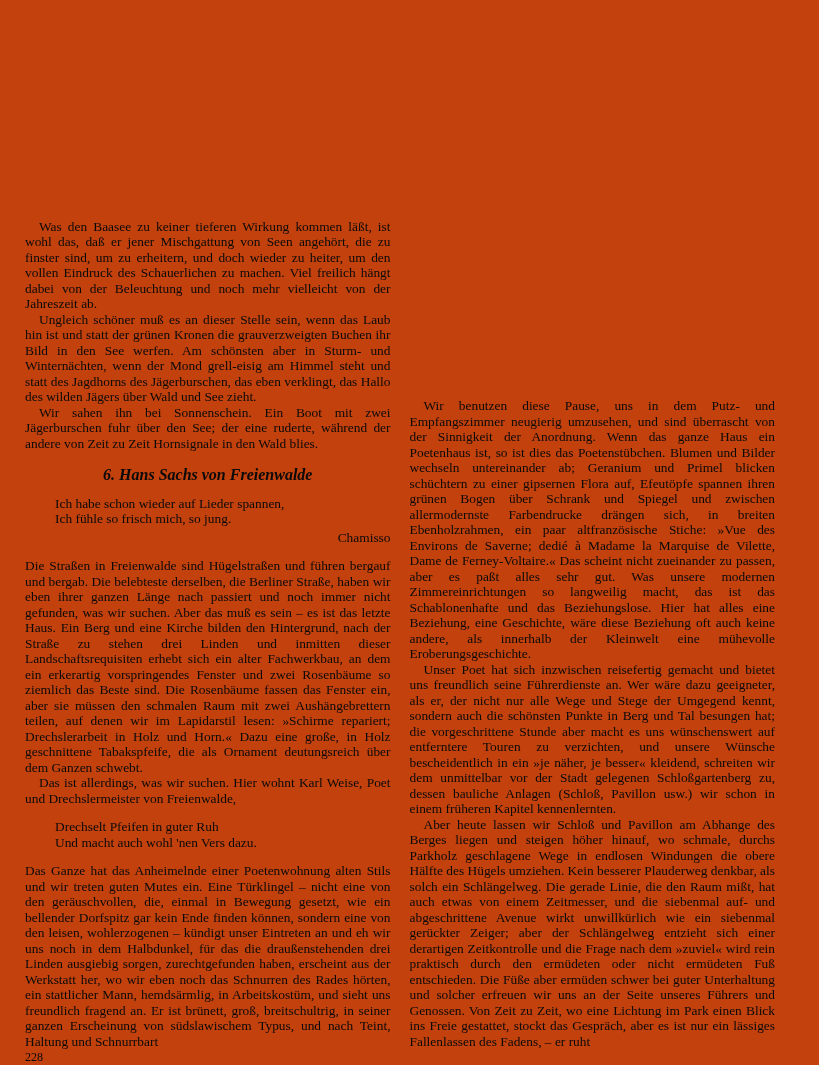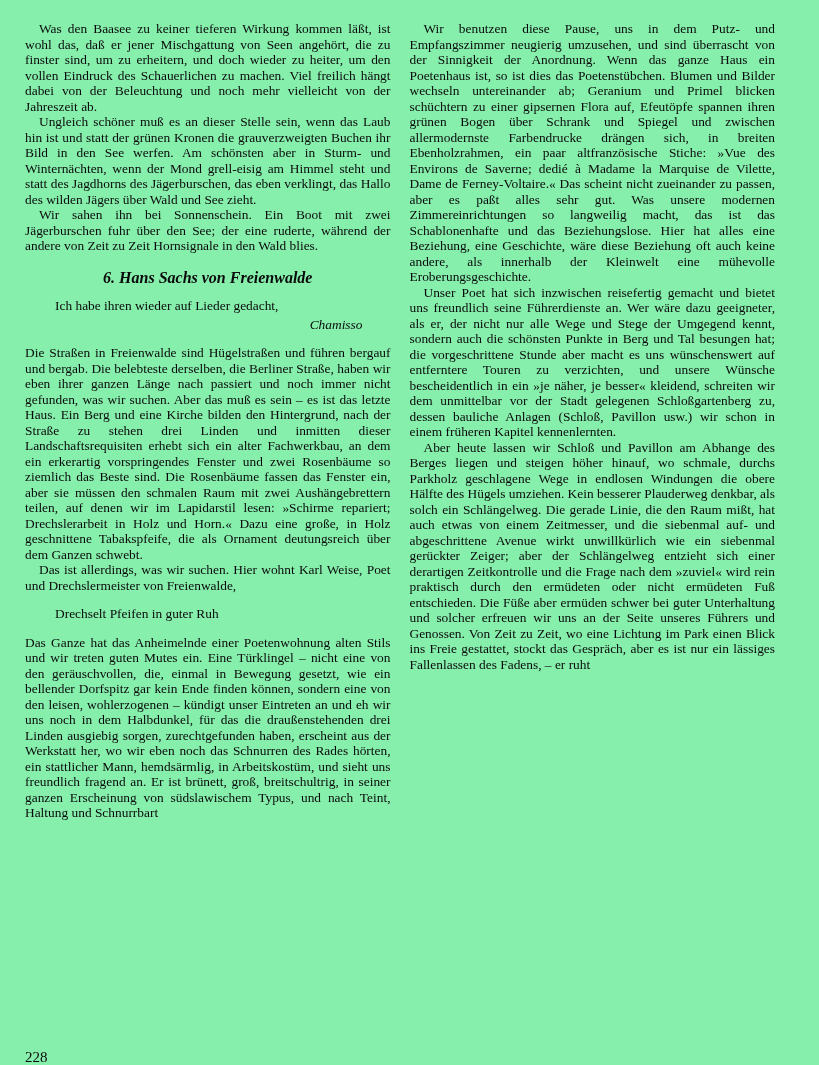--- a/index.html
+++ b/index.html
@@ -5,27 +5,28 @@
   html, body {
     margin: 0;
     padding: 0;
     background: #ffffff;
   }
   .page {
     position: relative;
     width: 819px;
     height: 1065px;
     box-sizing: border-box;
-    background: #86efac;
+    background: #c2410c;
     color: #0a0a0a;
     font-family: "Liberation Serif", "DejaVu Serif", serif;
-    padding: 21px 44px 16px 25px;
+    padding: 15px 44px 16px 25px;
     display: flex;
     gap: 19px;
     overflow: hidden;
+    align-items: flex-end;
   }
   .col {
     flex: 1 1 0;
     font-size: 13.4px;
     line-height: 15.5px;
     text-align: justify;
     hyphens: auto;
     -webkit-hyphens: auto;
   }
   .col p {
@@ -42,62 +43,62 @@
     margin: 16px 0 13px 0;
     text-indent: 0;
   }
   .epigraph {
     padding-left: 30px;
     margin: 0 0 13px 0;
     text-align: left;
   }
   .epigraph .attribution {
     text-align: right;
-    font-style: italic;
-    margin-right: 28px;
     margin-top: 3px;
   }
   .verse {
     padding-left: 30px;
     margin: 13px 0 13px 0;
     text-align: left;
     font-family: Liberation Serif, serif;
   }
   .pagenum {
     position: absolute;
     left: 25px;
     bottom: 2px;
-    font-size: 15px;
+    font-size: 12px;
     line-height: 12px;
     font-family: "Liberation Serif", "DejaVu Serif", serif;
     color: #0a0a0a;
   }
 </style>
 </head>
 <body>
 
 <div class="page">
 
   <div class="col">
     <p class="indent">Was den Baasee zu keiner tieferen Wirkung kommen läßt, ist wohl das, daß er jener Mischgattung von Seen angehört, die zu finster sind, um zu erheitern, und doch wieder zu heiter, um den vollen Eindruck des Schauerlichen zu machen. Viel freilich hängt dabei von der Beleuchtung und noch mehr vielleicht von der Jahreszeit ab.</p>
     <p class="indent">Ungleich schöner muß es an dieser Stelle sein, wenn das Laub hin ist und statt der grünen Kronen die grauverzweigten Buchen ihr Bild in den See werfen. Am schönsten aber in Sturm- und Winternächten, wenn der Mond grell-eisig am Himmel steht und statt des Jagdhorns des Jägerburschen, das eben verklingt, das Hallo des wilden Jägers über Wald und See zieht.</p>
     <p class="indent">Wir sahen ihn bei Sonnenschein. Ein Boot mit zwei Jägerburschen fuhr über den See; der eine ruderte, während der andere von Zeit zu Zeit Hornsignale in den Wald blies.</p>
 
     <div class="chapter-heading">6. Hans Sachs von Freienwalde</div>
 
     <div class="epigraph">
-      <div>Ich habe ihren wieder auf Lieder gedacht,</div>
+      <div>Ich habe schon wieder auf Lieder spannen,</div>
+      <div>Ich fühle so frisch mich, so jung.</div>
       <div class="attribution">Chamisso</div>
     </div>
 
     <p>Die Straßen in Freienwalde sind Hügelstraßen und führen bergauf und bergab. Die belebteste derselben, die Berliner Straße, haben wir eben ihrer ganzen Länge nach passiert und noch immer nicht gefunden, was wir suchen. Aber das muß es sein – es ist das letzte Haus. Ein Berg und eine Kirche bilden den Hintergrund, nach der Straße zu stehen drei Linden und inmitten dieser Landschaftsrequisiten erhebt sich ein alter Fachwerkbau, an dem ein erkerartig vorspringendes Fenster und zwei Rosenbäume so ziemlich das Beste sind. Die Rosenbäume fassen das Fenster ein, aber sie müssen den schmalen Raum mit zwei Aushängebrettern teilen, auf denen wir im Lapidarstil lesen: »Schirme repariert; Drechslerarbeit in Holz und Horn.« Dazu eine große, in Holz geschnittene Tabakspfeife, die als Ornament deutungsreich über dem Ganzen schwebt.</p>
     <p class="indent">Das ist allerdings, was wir suchen. Hier wohnt Karl Weise, Poet und Drechslermeister von Freienwalde,</p>
 
     <div class="verse">
       <div>Drechselt Pfeifen in guter Ruh</div>
+      <div>Und macht auch wohl 'nen Vers dazu.</div>
     </div>
 
     <p>Das Ganze hat das Anheimelnde einer Poetenwohnung alten Stils und wir treten guten Mutes ein. Eine Türklingel – nicht eine von den geräuschvollen, die, einmal in Bewegung gesetzt, wie ein bellender Dorfspitz gar kein Ende finden können, sondern eine von den leisen, wohlerzogenen – kündigt unser Eintreten an und eh wir uns noch in dem Halbdunkel, für das die draußenstehenden drei Linden ausgiebig sorgen, zurechtgefunden haben, erscheint aus der Werkstatt her, wo wir eben noch das Schnurren des Rades hörten, ein stattlicher Mann, hemdsärmlig, in Arbeitskostüm, und sieht uns freundlich fragend an. Er ist brünett, groß, breitschultrig, in seiner ganzen Erscheinung von südslawischem Typus, und nach Teint, Haltung und Schnurrbart</p>
   </div>
 
   <div class="col">
     <p class="indent">Wir benutzen diese Pause, uns in dem Putz- und Empfangszimmer neugierig umzusehen, und sind überrascht von der Sinnigkeit der Anordnung. Wenn das ganze Haus ein Poetenhaus ist, so ist dies das Poetenstübchen. Blumen und Bilder wechseln untereinander ab; Geranium und Primel blicken schüchtern zu einer gipsernen Flora auf, Efeutöpfe spannen ihren grünen Bogen über Schrank und Spiegel und zwischen allermodernste Farbendrucke drängen sich, in breiten Ebenholzrahmen, ein paar altfranzösische Stiche: »Vue des Environs de Saverne; dedié à Madame la Marquise de Vilette, Dame de Ferney-Voltaire.« Das scheint nicht zueinander zu passen, aber es paßt alles sehr gut. Was unsere modernen Zimmereinrichtungen so langweilig macht, das ist das Schablonenhafte und das Beziehungslose. Hier hat alles eine Beziehung, eine Geschichte, wäre diese Beziehung oft auch keine andere, als innerhalb der Kleinwelt eine mühevolle Eroberungsgeschichte.</p>
     <p class="indent">Unser Poet hat sich inzwischen reisefertig gemacht und bietet uns freundlich seine Führerdienste an. Wer wäre dazu geeigneter, als er, der nicht nur alle Wege und Stege der Umgegend kennt, sondern auch die schönsten Punkte in Berg und Tal besungen hat; die vorgeschrittene Stunde aber macht es uns wünschenswert auf entferntere Touren zu verzichten, und unsere Wünsche bescheidentlich in ein »je näher, je besser« kleidend, schreiten wir dem unmittelbar vor der Stadt gelegenen Schloßgartenberg zu, dessen bauliche Anlagen (Schloß, Pavillon usw.) wir schon in einem früheren Kapitel kennenlernten.</p>
     <p class="indent">Aber heute lassen wir Schloß und Pavillon am Abhange des Berges liegen und steigen höher hinauf, wo schmale, durchs Parkholz geschlagene Wege in endlosen Windungen die obere Hälfte des Hügels umziehen. Kein besserer Plauderweg denkbar, als solch ein Schlängelweg. Die gerade Linie, die den Raum mißt, hat auch etwas von einem Zeitmesser, und die siebenmal auf- und abgeschrittene Avenue wirkt unwillkürlich wie ein siebenmal gerückter Zeiger; aber der Schlängelweg entzieht sich einer derartigen Zeitkontrolle und die Frage nach dem »zuviel« wird rein praktisch durch den ermüdeten oder nicht ermüdeten Fuß entschieden. Die Füße aber ermüden schwer bei guter Unterhaltung und solcher erfreuen wir uns an der Seite unseres Führers und Genossen. Von Zeit zu Zeit, wo eine Lichtung im Park einen Blick ins Freie gestattet, stockt das Gespräch, aber es ist nur ein lässiges Fallenlassen des Fadens, – er ruht</p>
   </div>

